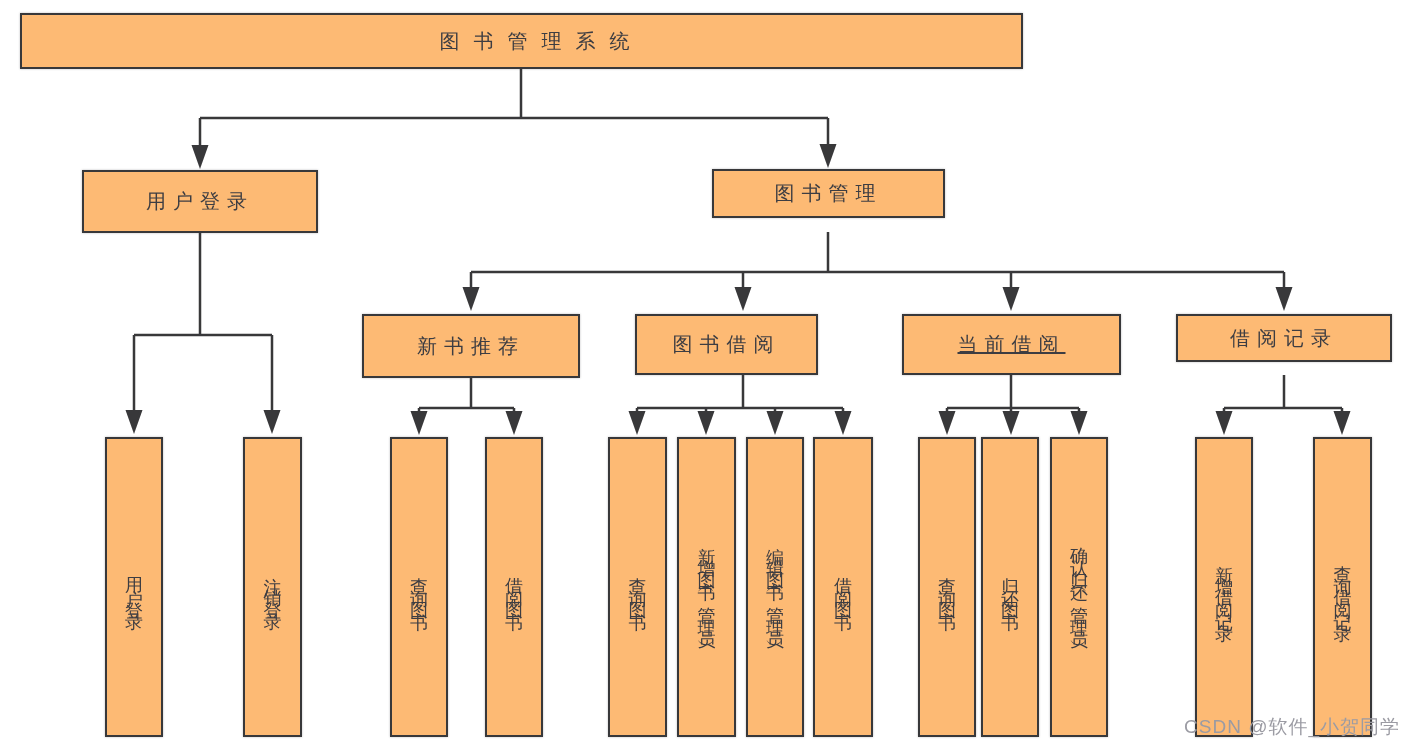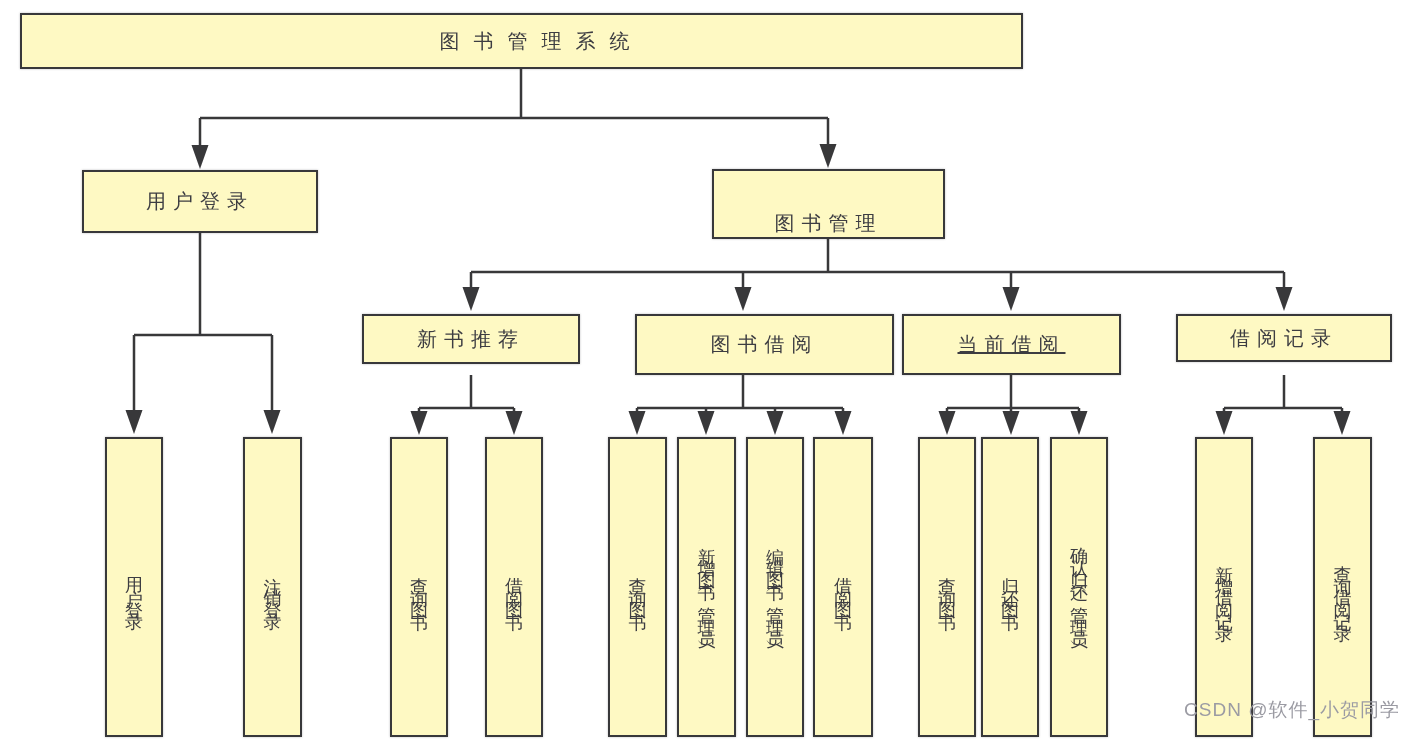--- a/index.html
+++ b/index.html
@@ -8,40 +8,40 @@
     width:1405px;height:747px;
     background:#ffffff;
     font-family:"Liberation Sans","DejaVu Sans",sans-serif;
     overflow:hidden;
   }
   .connectors{position:absolute;left:0;top:0;width:1405px;height:747px;pointer-events:none;}
   .box{
     position:absolute;
     box-sizing:border-box;
     border:2.5px solid #38383a;
-    background:#fef9c3;
+    background:#fdba74;
     color:#3d3d42;
     display:flex;align-items:center;justify-content:center;
     box-shadow:0 0 2px rgba(70,70,75,0.35);
   }
   .hbox{font-size:20px;letter-spacing:7px;white-space:nowrap;}
   .rootbox{font-size:20px;letter-spacing:14px;}
   .rootbox .lbl{padding-left:40px;}
   .vbox{
     font-size:18px;
   }
   .vbox .lbl{
     writing-mode:vertical-rl;
     text-orientation:mixed;
     letter-spacing:12px;
     line-height:1;
   }
   .watermark{
     position:absolute;
-    right:5px;bottom:24px;
+    right:5px;bottom:7px;
     font-size:19px;
     letter-spacing:1px;
     color:#9b9ba3;
     white-space:nowrap;
   }
 </style>
 </head>
 <body>
 
 <div class="canvas">
@@ -77,28 +77,28 @@
     </g>
   </svg>
 
   <div class="box hbox rootbox" style="left:20px;top:13px;width:1003px;height:56px;">
     <span class="lbl">图书管理系统</span>
   </div>
 
   <div class="box hbox" style="left:82px;top:170px;width:236px;height:63px;">
     <span class="lbl">用户登录</span>
   </div>
-  <div class="box hbox" style="left:712px;top:169px;width:233px;height:70px;align-items:flex-end;">
+  <div class="box hbox" style="left:712px;top:169px;width:233px;height:49px;">
     <span class="lbl">图书管理</span>
   </div>
 
-  <div class="box hbox" style="left:362px;top:314px;width:218px;height:50px;">
+  <div class="box hbox" style="left:362px;top:314px;width:218px;height:64px;">
     <span class="lbl">新书推荐</span>
   </div>
-  <div class="box hbox" style="left:635px;top:314px;width:259px;height:61px;">
+  <div class="box hbox" style="left:635px;top:314px;width:183px;height:61px;">
     <span class="lbl">图书借阅</span>
   </div>
   <div class="box hbox" style="left:902px;top:314px;width:219px;height:61px;text-decoration:underline;">
     <span class="lbl">当前借阅</span>
   </div>
   <div class="box hbox" style="left:1176px;top:314px;width:216px;height:48px;">
     <span class="lbl">借阅记录</span>
   </div>
 
   <div class="box vbox" style="left:105px;top:437px;width:58px;height:300px;">

